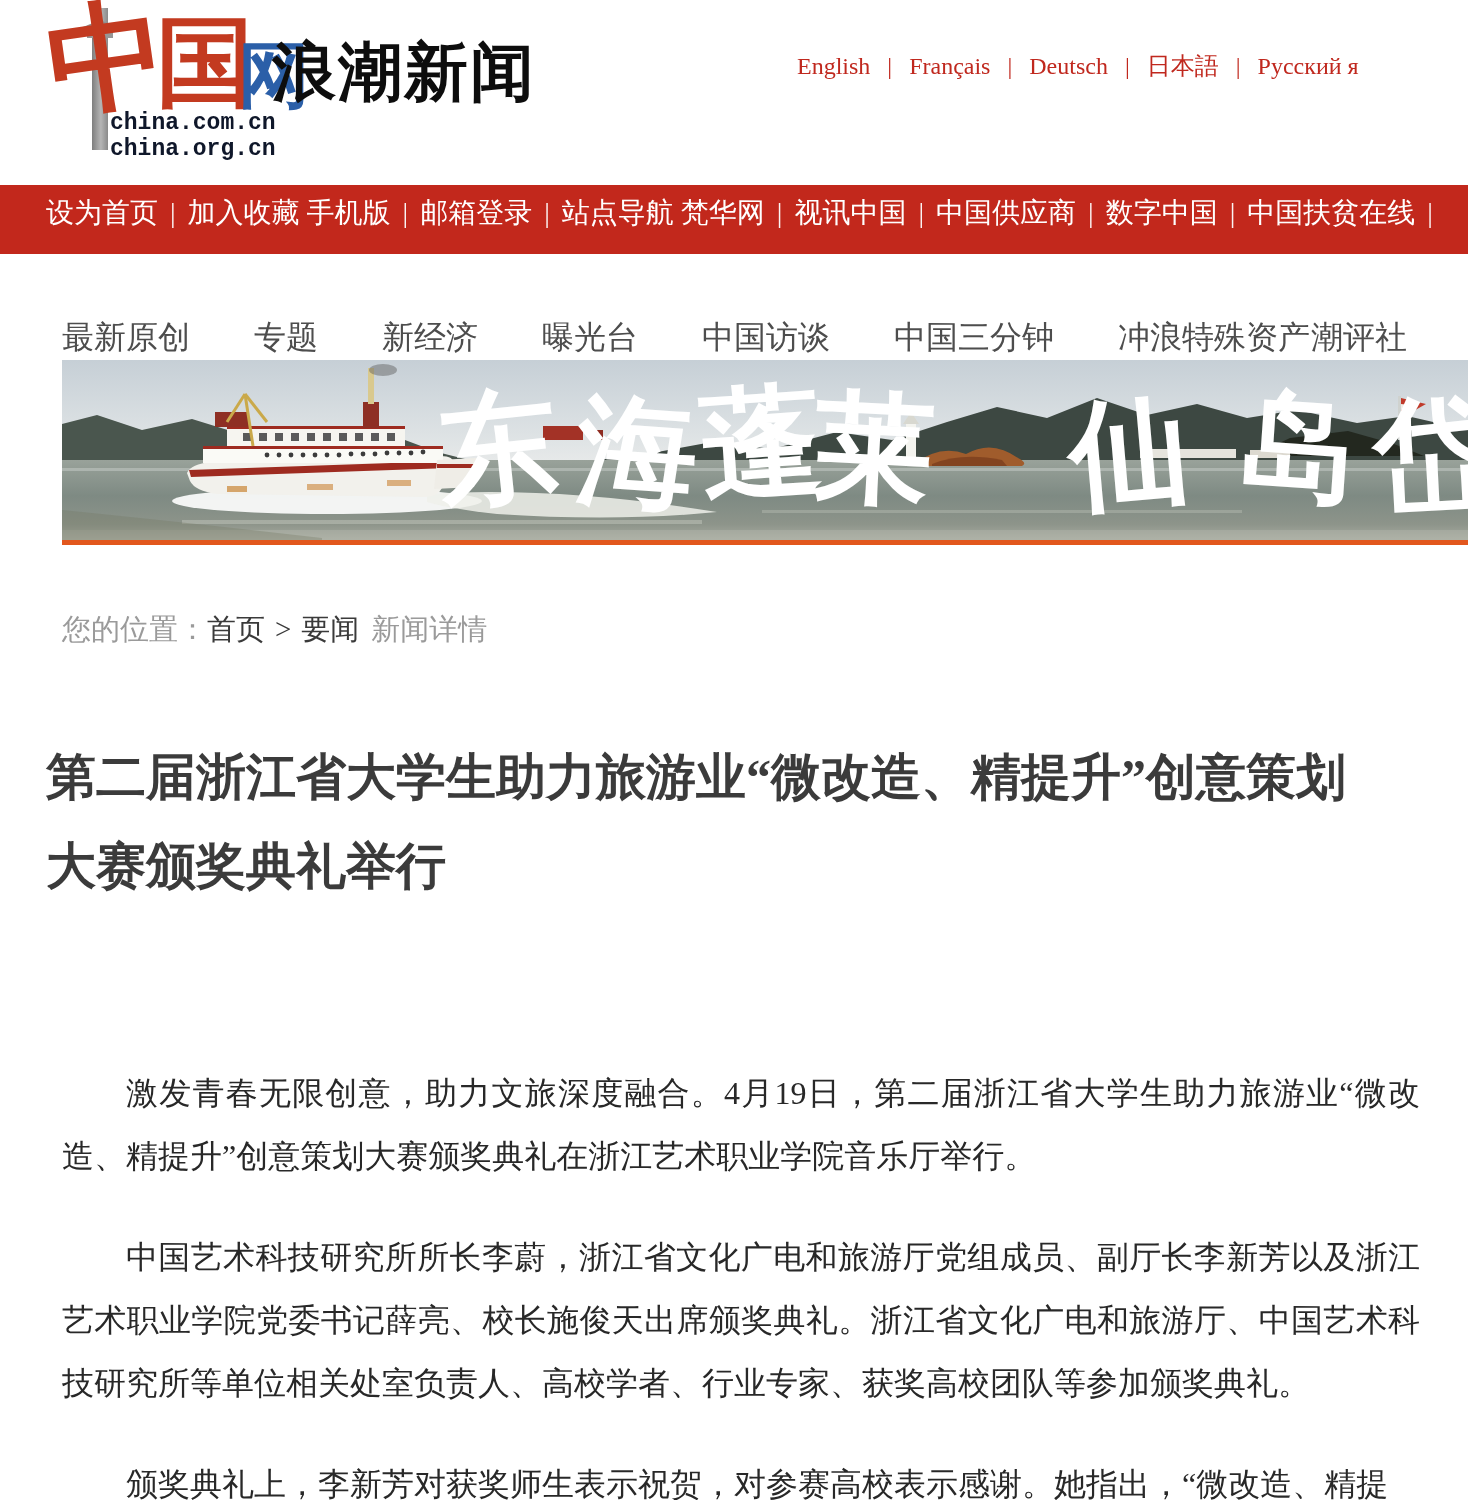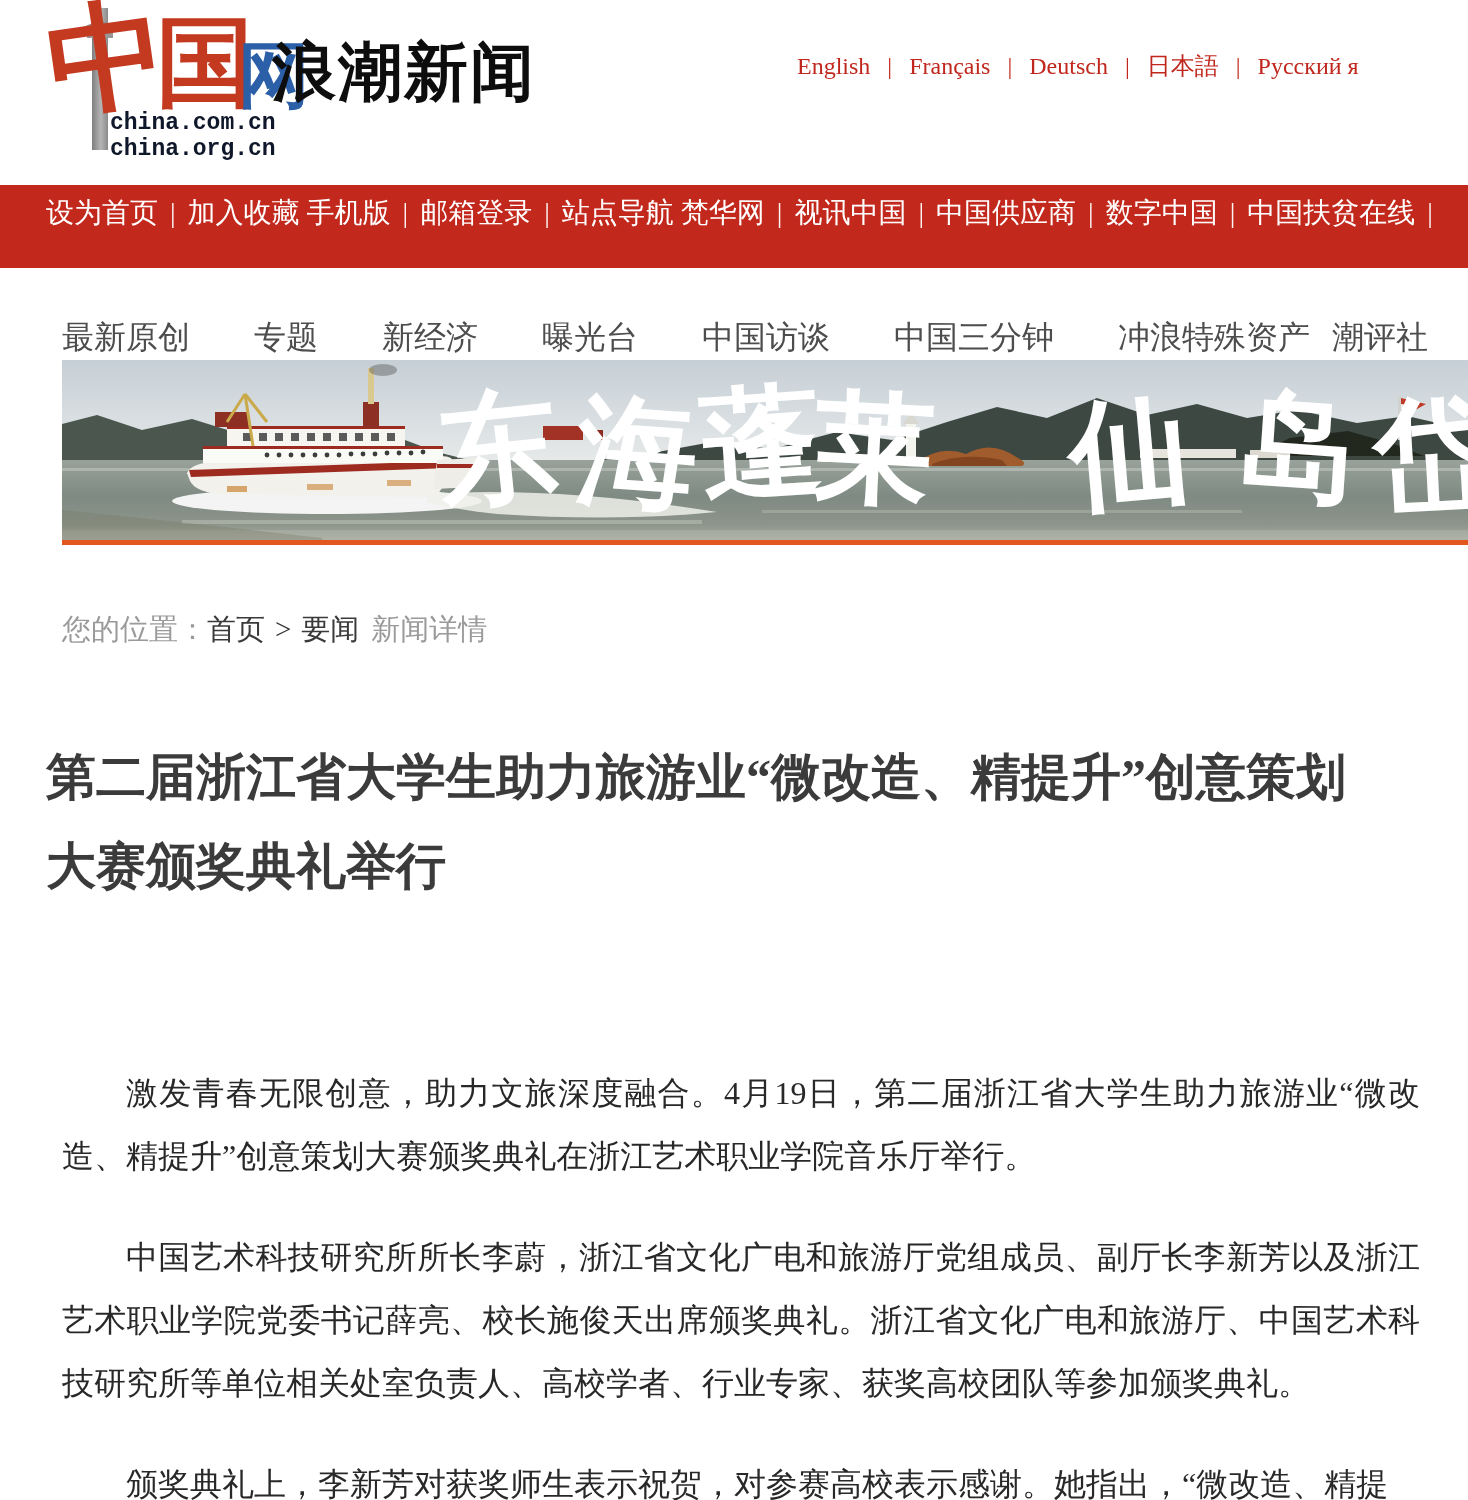--- a/index.html
+++ b/index.html
@@ -26,32 +26,32 @@
              font-size:23px; line-height:26px; font-weight:bold; color:#0f172a; white-space:nowrap; }
   .sitename { position:absolute; left:272px; top:38px; font-size:64px; line-height:70px;
               font-weight:900; color:#0d0d0d; letter-spacing:2px; white-space:nowrap; }
   .langbar { position:absolute; left:797px; top:50px; white-space:nowrap;
              font-family:Liberation Serif, serif;
              font-size:24px; color:#c0281e; }
   .langbar .sep { margin:0 17px; color:#c0281e; }
   .langbar .lang { cursor:pointer; }
 
   
-  .topbar { position:absolute; left:0; top:185px; width:1468px; height:83px; background:#c2281c;
+  .topbar { position:absolute; left:0; top:185px; width:1468px; height:69px; background:#c2281c;
             color:#fff; font-size:28px; line-height:34px; padding:11px 0 0 46px; white-space:nowrap; }
   .topbar .tb-item { cursor:pointer; }
   .topbar .sep { margin:0 12px; opacity:.95; }
 
   
   .mainnav { position:absolute; left:0; top:268px; width:1468px; height:92px; background:#fff;
              display:flex; align-items:flex-end; padding-left:62px;
              font-family:"Liberation Sans","DejaVu Sans",sans-serif;
              font-size:32px; color:#4d4d4d; white-space:nowrap; }
   .mainnav .nav-item { margin-right:64px; cursor:pointer; }
-  .mainnav .nav-item:nth-child(7) { margin-right:22px; }
+  .mainnav .nav-item:nth-child(7) { margin-right:1px; }
   .mainnav .nav-item:last-child { margin-right:0; }
 
   
   .banner { position:absolute; left:62px; top:360px; width:1406px; height:185px; overflow:hidden; }
   .banner svg { display:block; }
 
   
   .breadcrumb { position:absolute; left:62px; top:610px; font-size:29px; color:#9a9a9a; white-space:nowrap; }
   .breadcrumb .bc-link { color:#3a3a3a; cursor:pointer; }
   .breadcrumb .bc-sep { color:#3a3a3a; margin:0 10px; }

